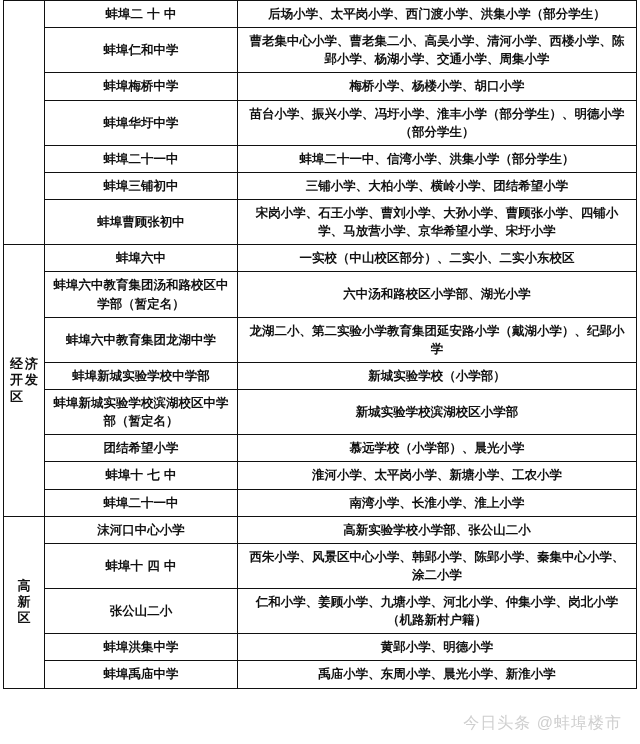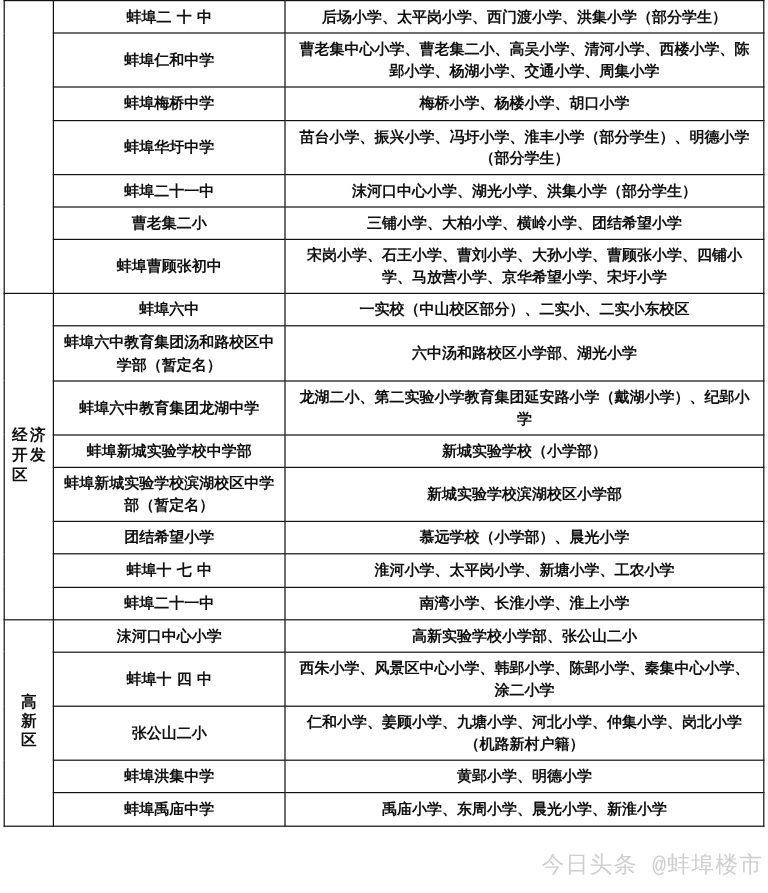--- a/index.html
+++ b/index.html
@@ -68,28 +68,28 @@
   td.school .sname {
     display: inline-block;
     white-space: nowrap;
   }
   td.primaries {
     font-size: 12.5px;
     text-align: center;
   }
   .watermark {
     position: absolute;
-    right: 4px;
+    right: 18px;
     bottom: 10px;
-    font-size: 19px;
+    font-size: 16px;
     color: #cfcfcf;
     letter-spacing: 1px;
     pointer-events: none;
     white-space: nowrap;
-    font-family: Liberation Mono, monospace;
+    font-family: Liberation Sans, sans-serif;
   }
   .small-note {
     font-size: 12px;
   }
 </style>
 </head>
 <body>
 
 <div id="sheet">
   <table class="main">
@@ -117,25 +117,25 @@
       <tr>
         <td class="school">
           <span class="sname">蚌埠华圩中学</span>
         </td>
         <td class="primaries">苗台小学、振兴小学、冯圩小学、淮丰小学（部分学生）、明德小学（部分学生）</td>
       </tr>
       <tr>
         <td class="school">
           <span class="sname">蚌埠二十一中</span>
         </td>
-        <td class="primaries">沫河口中心小学、湖光小学、洪集小学（部分学生）</td>
-      </tr>
-      <tr>
-        <td class="school">
-          <span class="sname">曹老集二小</span>
+        <td class="primaries">蚌埠二十一中、信湾小学、洪集小学（部分学生）</td>
+      </tr>
+      <tr>
+        <td class="school">
+          <span class="sname">蚌埠三铺初中</span>
         </td>
         <td class="primaries">三铺小学、大柏小学、横岭小学、团结希望小学</td>
       </tr>
       <tr>
         <td class="school">
           <span class="sname">蚌埠曹顾张初中</span>
         </td>
         <td class="primaries">宋岗小学、石王小学、曹刘小学、大孙小学、曹顾张小学、四铺小学、马放营小学、京华希望小学、宋圩小学</td>
       </tr>
 

